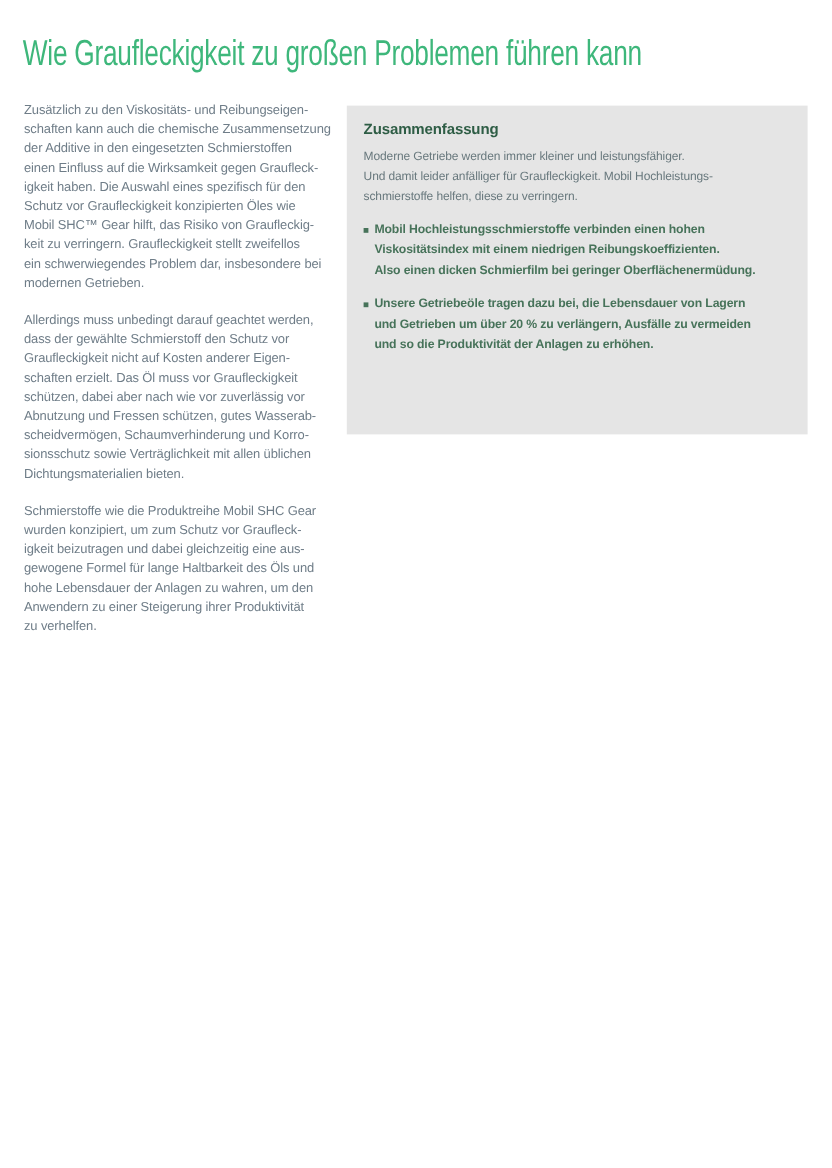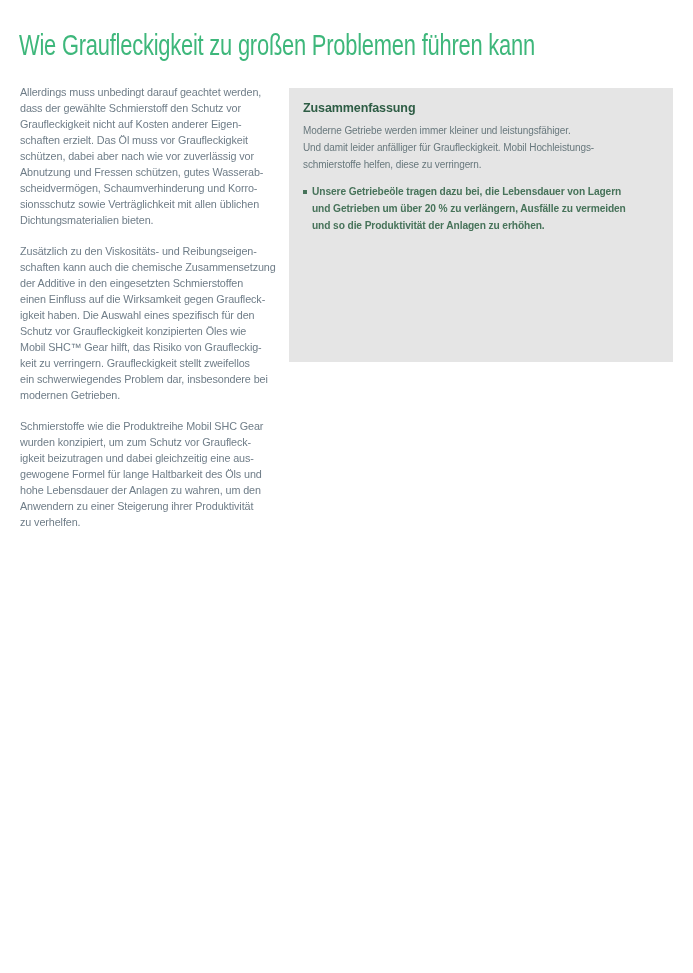--- a/index.html
+++ b/index.html
@@ -121,54 +121,57 @@
   }
 </style>
 </head>
 <body>
 
 <div class="page">
 
   <h1 class="title">Wie Graufleckigkeit zu großen Problemen führen kann</h1>
 
   <div class="article">
-    <p>Allerdings muss unbedingt darauf geachtet werden,
-dass der gewählte Schmierstoff den Schutz vor
-Graufleckigkeit nicht auf Kosten anderer Eigen-
-schaften erzielt. Das Öl muss vor Graufleckigkeit
-schützen, dabei aber nach wie vor zuverlässig vor
-Abnutzung und Fressen schützen, gutes Wasserab-
-scheidvermögen, Schaumverhinderung und Korro-
-sionsschutz sowie Verträglichkeit mit allen üblichen
-Dichtungsmaterialien bieten.</p>
     <p>Zusätzlich zu den Viskositäts- und Reibungseigen-
 schaften kann auch die chemische Zusammensetzung
 der Additive in den eingesetzten Schmierstoffen
 einen Einfluss auf die Wirksamkeit gegen Graufleck-
 igkeit haben. Die Auswahl eines spezifisch für den
 Schutz vor Graufleckigkeit konzipierten Öles wie
 Mobil SHC™ Gear hilft, das Risiko von Graufleckig-
 keit zu verringern. Graufleckigkeit stellt zweifellos
 ein schwerwiegendes Problem dar, insbesondere bei
 modernen Getrieben.</p>
+    <p>Allerdings muss unbedingt darauf geachtet werden,
+dass der gewählte Schmierstoff den Schutz vor
+Graufleckigkeit nicht auf Kosten anderer Eigen-
+schaften erzielt. Das Öl muss vor Graufleckigkeit
+schützen, dabei aber nach wie vor zuverlässig vor
+Abnutzung und Fressen schützen, gutes Wasserab-
+scheidvermögen, Schaumverhinderung und Korro-
+sionsschutz sowie Verträglichkeit mit allen üblichen
+Dichtungsmaterialien bieten.</p>
     <p>Schmierstoffe wie die Produktreihe Mobil SHC Gear
 wurden konzipiert, um zum Schutz vor Graufleck-
 igkeit beizutragen und dabei gleichzeitig eine aus-
 gewogene Formel für lange Haltbarkeit des Öls und
 hohe Lebensdauer der Anlagen zu wahren, um den
 Anwendern zu einer Steigerung ihrer Produktivität
 zu verhelfen.</p>
   </div>
 
   <div class="summary-box">
     <h2 class="summary-heading">Zusammenfassung</h2>
     <p class="summary-intro">Moderne Getriebe werden immer kleiner und leistungsfähiger.
 Und damit leider anfälliger für Graufleckigkeit. Mobil Hochleistungs-
 schmierstoffe helfen, diese zu verringern.</p>
     <ul class="summary-bullets">
+      <li>Mobil Hochleistungsschmierstoffe verbinden einen hohen
+Viskositätsindex mit einem niedrigen Reibungskoeffizienten.
+Also einen dicken Schmierfilm bei geringer Oberflächenermüdung.</li>
       <li>Unsere Getriebeöle tragen dazu bei, die Lebensdauer von Lagern
 und Getrieben um über 20 % zu verlängern, Ausfälle zu vermeiden
 und so die Produktivität der Anlagen zu erhöhen.</li>
     </ul>
   </div>
 
   <div class="footer-left">
     <p class="copyright">© 2017 Exxon Mobil Corporation.</p>
     <p class="legal">Alle in diesem Dokument verwendeten Marken sind Markenkennzeichen oder eingetragene Marken der
 Exxon Mobil Corporation oder eines mit ihr verbundenen Unternehmens, sofern nicht anders angegeben.</p>

